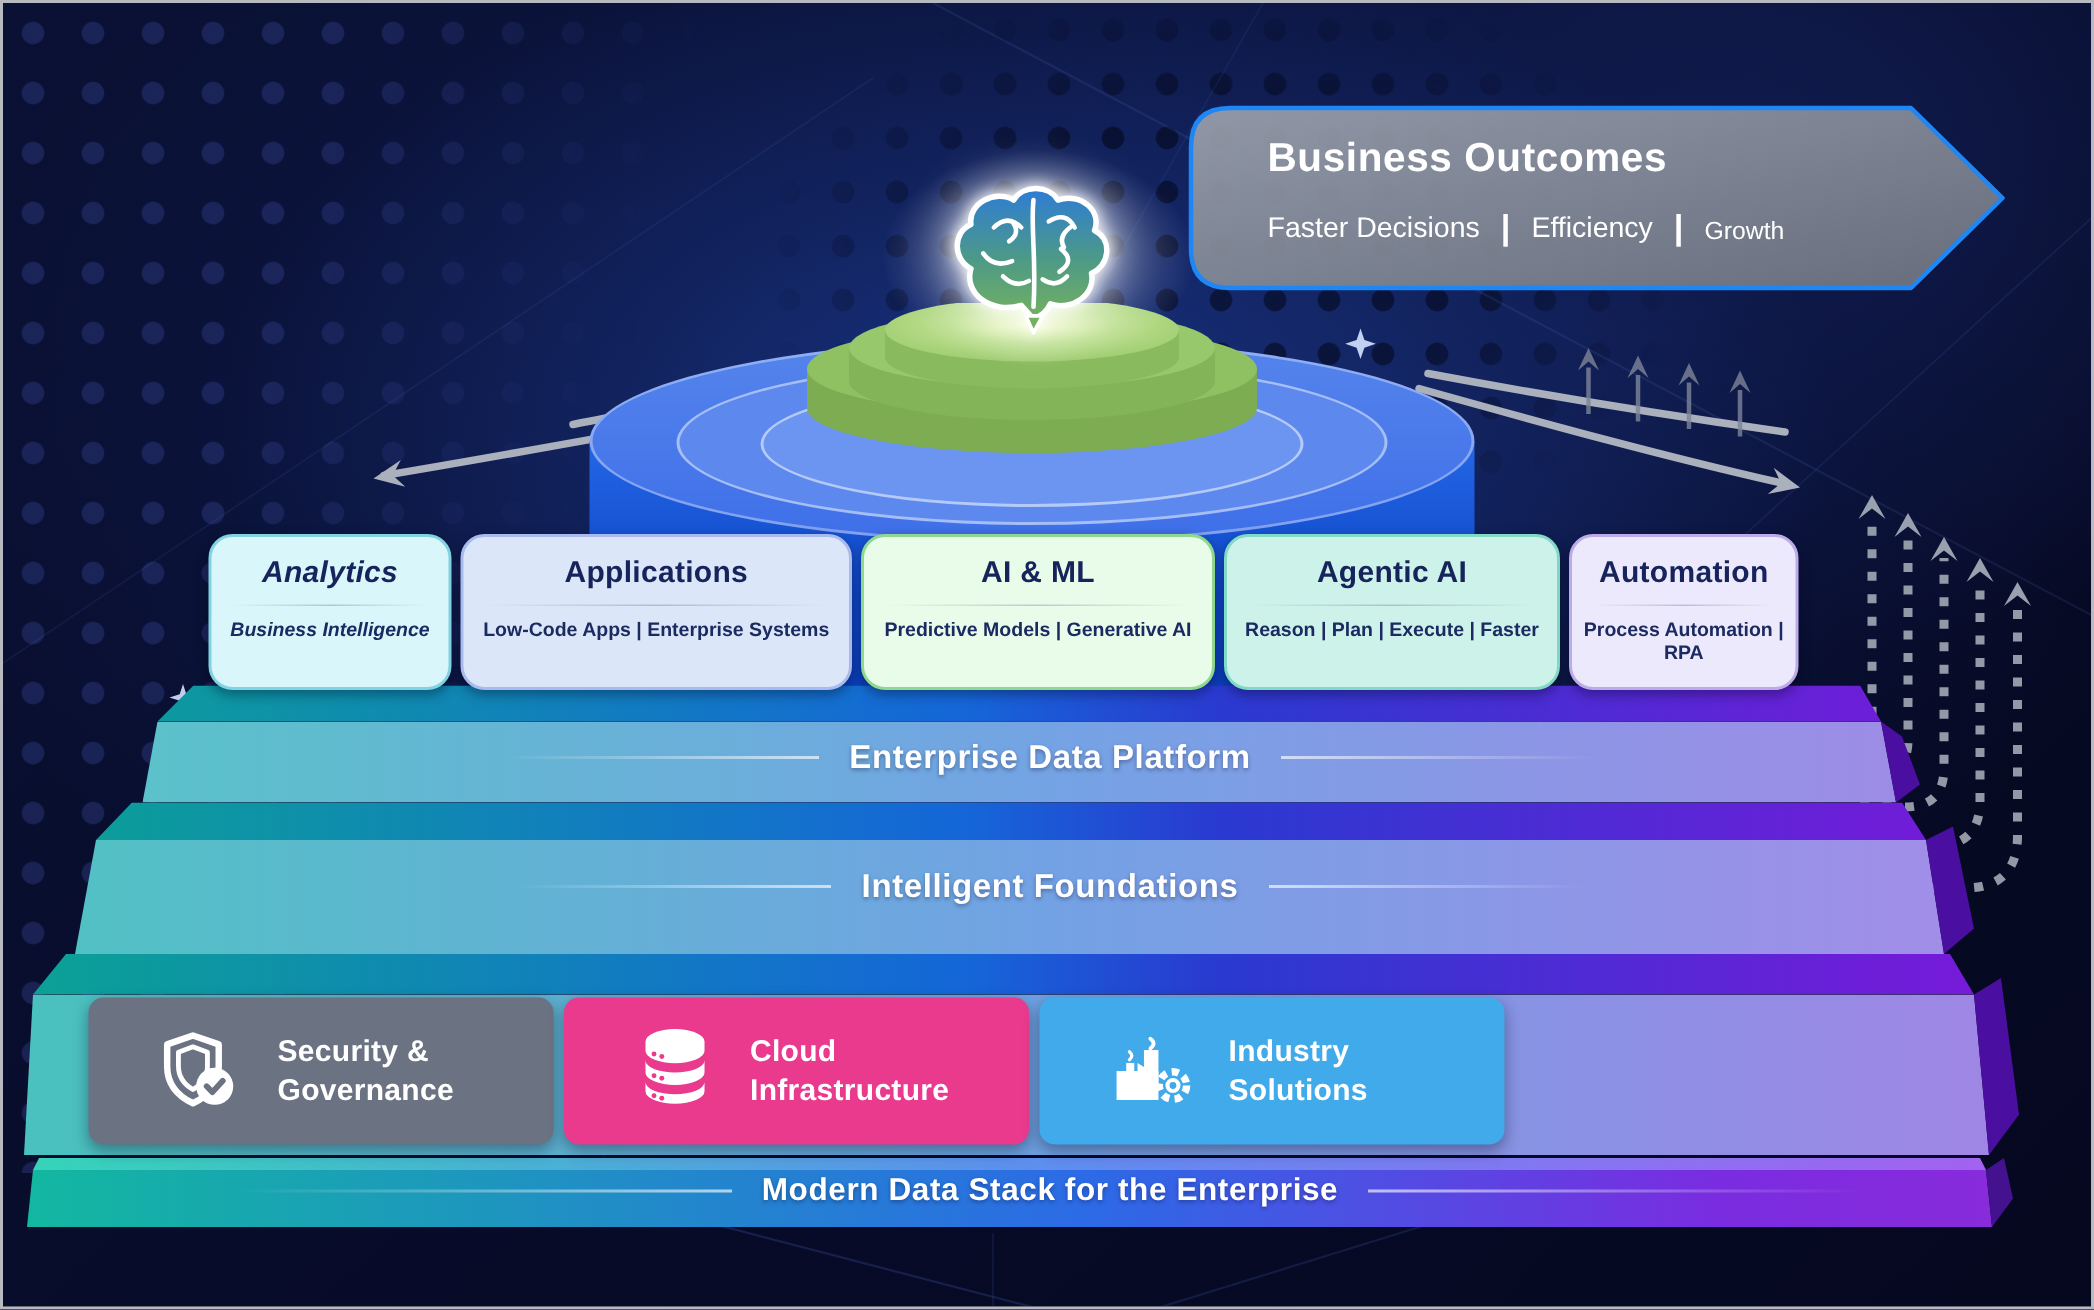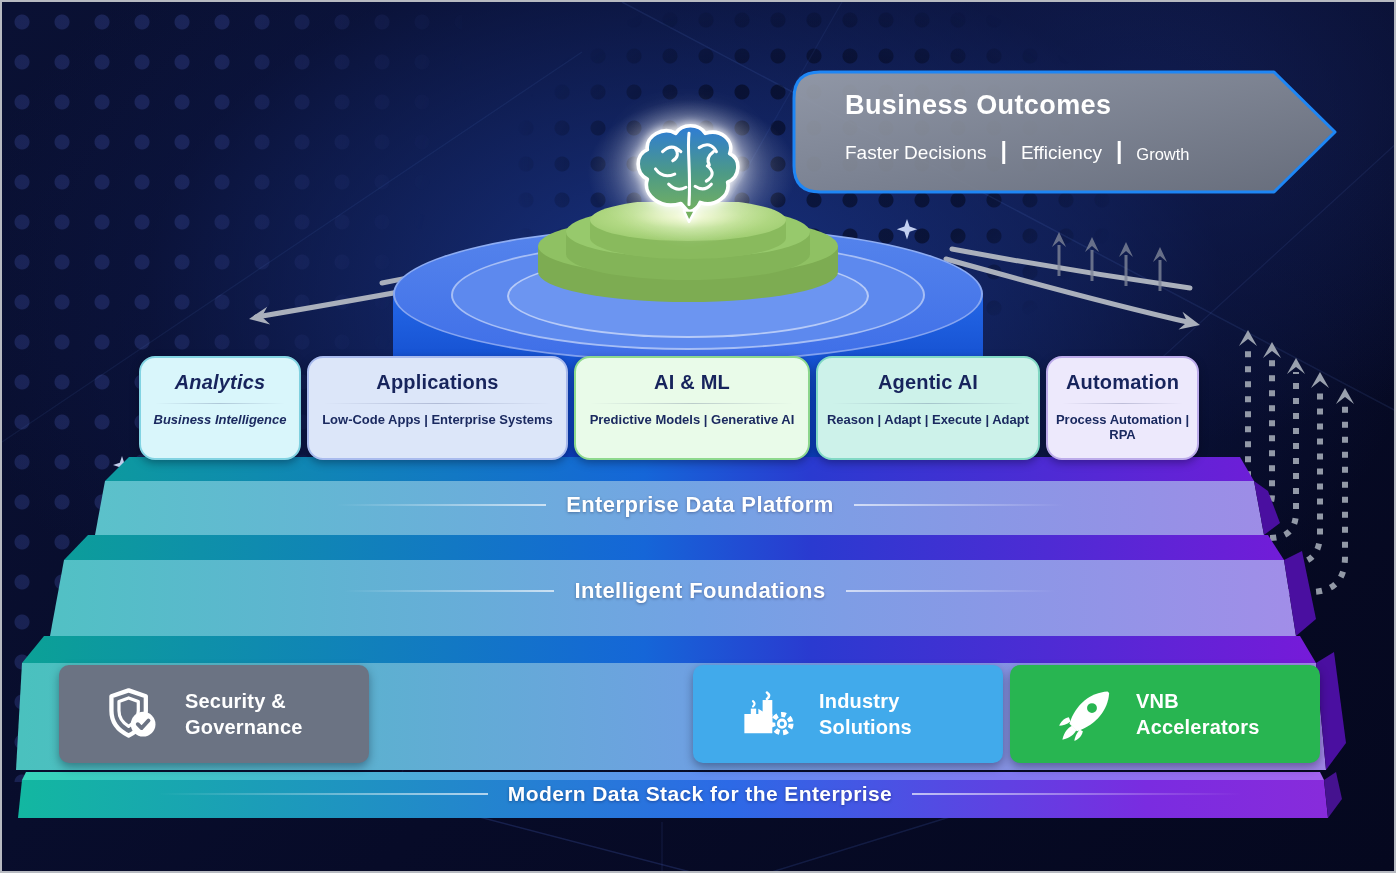--- a/index.html
+++ b/index.html
@@ -233,68 +233,71 @@
     <div class="card-sub">Low-Code Apps | Enterprise Systems</div>
   </div>
   <div class="card" style="left: 572px; width: 236px; background-color: rgb(233, 251, 233); border-color: rgb(142, 217, 142);">
     <div class="card-title">AI &amp; ML</div>
     <div class="card-div"></div>
     <div class="card-sub">Predictive Models | Generative AI</div>
   </div>
   <div class="card" style="left: 814px; width: 224px; background-color: rgb(205, 242, 234); border-color: rgb(130, 217, 197);">
     <div class="card-title">Agentic AI</div>
     <div class="card-div"></div>
-    <div class="card-sub">Reason | Adapt | Execute | Adapt</div>
+    <div class="card-sub">Reason | Plan | Execute | Faster</div>
   </div>
   <div class="card" style="left: 1044px; width: 153px; background-color: rgb(237, 233, 252); border-color: rgb(188, 171, 234);">
     <div class="card-title">Automation</div>
     <div class="card-div"></div>
     <div class="card-sub">Process Automation | RPA</div>
   </div>
 
   <div class="fbox" style="left: 57px; background-color: rgb(107, 115, 131);">
     <svg width="58" height="58" viewBox="0 0 54 54">
       <path d="M22 5 L38 10.5 V24 C38 35 31.5 42.5 22 47 C12.5 42.5 6 35 6 24 V10.5 Z" fill="none" stroke="#ffffff" stroke-width="4" stroke-linejoin="round"></path>
       <path d="M22 12 L31 15.3 V24 C31 30.5 27.5 35.2 22 38.5 C16.5 35.2 13 30.5 13 24 V15.3 Z" fill="none" stroke="#ffffff" stroke-width="3" stroke-linejoin="round"></path>
       <circle cx="35.5" cy="36.5" r="11.5" fill="#ffffff"></circle>
       <path d="M30.5 36.5 l3.6 3.6 6.4 -7" fill="none" stroke="#6b7383" stroke-width="3.6" stroke-linecap="round" stroke-linejoin="round"></path>
     </svg>
     <div class="txt">
       <div>Security &amp;</div>
       <div>Governance</div>
     </div>
   </div>
 
+  <div class="fbox" style="left: 374px; background-color: rgb(233, 58, 142);">
+    <svg width="56" height="58" viewBox="0 0 54 56">
+      <path d="M8 9 a19 8 0 0 1 38 0 v6 a19 8 0 0 1 -38 0 z" fill="#ffffff"></path>
+      <path d="M8 21 a19 8 0 0 0 38 0 v8 a19 8 0 0 1 -38 0 z" fill="#ffffff"></path>
+      <path d="M8 35 a19 8 0 0 0 38 0 v6 a19 8 0 0 1 -38 0 z" fill="#ffffff"></path>
+      <circle cx="13.5" cy="17" r="1.6" fill="#e93a8e"></circle>
+        <circle cx="18.5" cy="18.6" r="1.6" fill="#e93a8e"></circle>
+      <circle cx="13.5" cy="31" r="1.6" fill="#e93a8e"></circle>
+        <circle cx="18.5" cy="32.6" r="1.6" fill="#e93a8e"></circle>
+      <circle cx="13.5" cy="44" r="1.6" fill="#e93a8e"></circle>
+        <circle cx="18.5" cy="45.6" r="1.6" fill="#e93a8e"></circle>
+    </svg>
+    <div class="txt">
+      <div>Cloud</div>
+      <div>Infrastructure</div>
+    </div>
+  </div>
 
   <div class="fbox" style="left: 691px; background-color: rgb(65, 170, 235);">
     <svg width="58" height="58" viewBox="0 0 54 54">
       <path d="M26 13 q4 -3 0 -6" fill="none" stroke="#ffffff" stroke-width="2.4" stroke-linecap="round"></path>
       <rect x="22" y="14" width="9" height="22" fill="#ffffff"></rect>
       <path d="M13 20 q3 -2.4 0 -5" fill="none" stroke="#ffffff" stroke-width="2" stroke-linecap="round"></path>
       <rect x="11" y="22" width="5" height="14" fill="#ffffff"></rect>
       <path d="M5 27 h13 v-5 l8 5 h5 v18 H5 Z" fill="#ffffff"></path>
       <g stroke="#ffffff" fill="none">
         <circle cx="40" cy="36" r="8.5" stroke-width="4.6" stroke-dasharray="4.4 3.4"></circle>
         <circle cx="40" cy="36" r="3.4" stroke-width="2.6"></circle>
       </g>
     </svg>
     <div class="txt">
       <div>Industry</div>
       <div>Solutions</div>
     </div>
   </div>
 
-  <div class="fbox" style="left: 1008px; background-color: rgb(40, 181, 81);">
-    <svg width="58" height="58" viewBox="0 0 54 54">
-      <path d="M48 6 C32 7 18 18 12.5 36 L19.5 43 C37.5 37.5 48.5 23 49.5 7.5 Z" fill="#ffffff"></path>
-      <circle cx="33.5" cy="21.5" r="5.6" fill="#28b551"></circle>
-      <circle cx="33.5" cy="21.5" r="5.6" fill="none" stroke="#ffffff" stroke-width="2"></circle>
-      <path d="M15 38 C9 41 6.5 47.5 6 51 C9.5 50.5 16 48 19 42 Z" fill="#ffffff"></path>
-      <path d="M12 30 C7 31 4 35 3 38 C6 38 10 37 13.5 34 Z" fill="#ffffff"></path>
-      <path d="M25 43 C24 48 20 51 17 52 C17.5 49 19 45 22 41.5 Z" fill="#ffffff"></path>
-    </svg>
-    <div class="txt">
-      <div>VNB</div>
-      <div>Accelerators</div>
-    </div>
-  </div>
 
 </div>
 
 </body></html>

